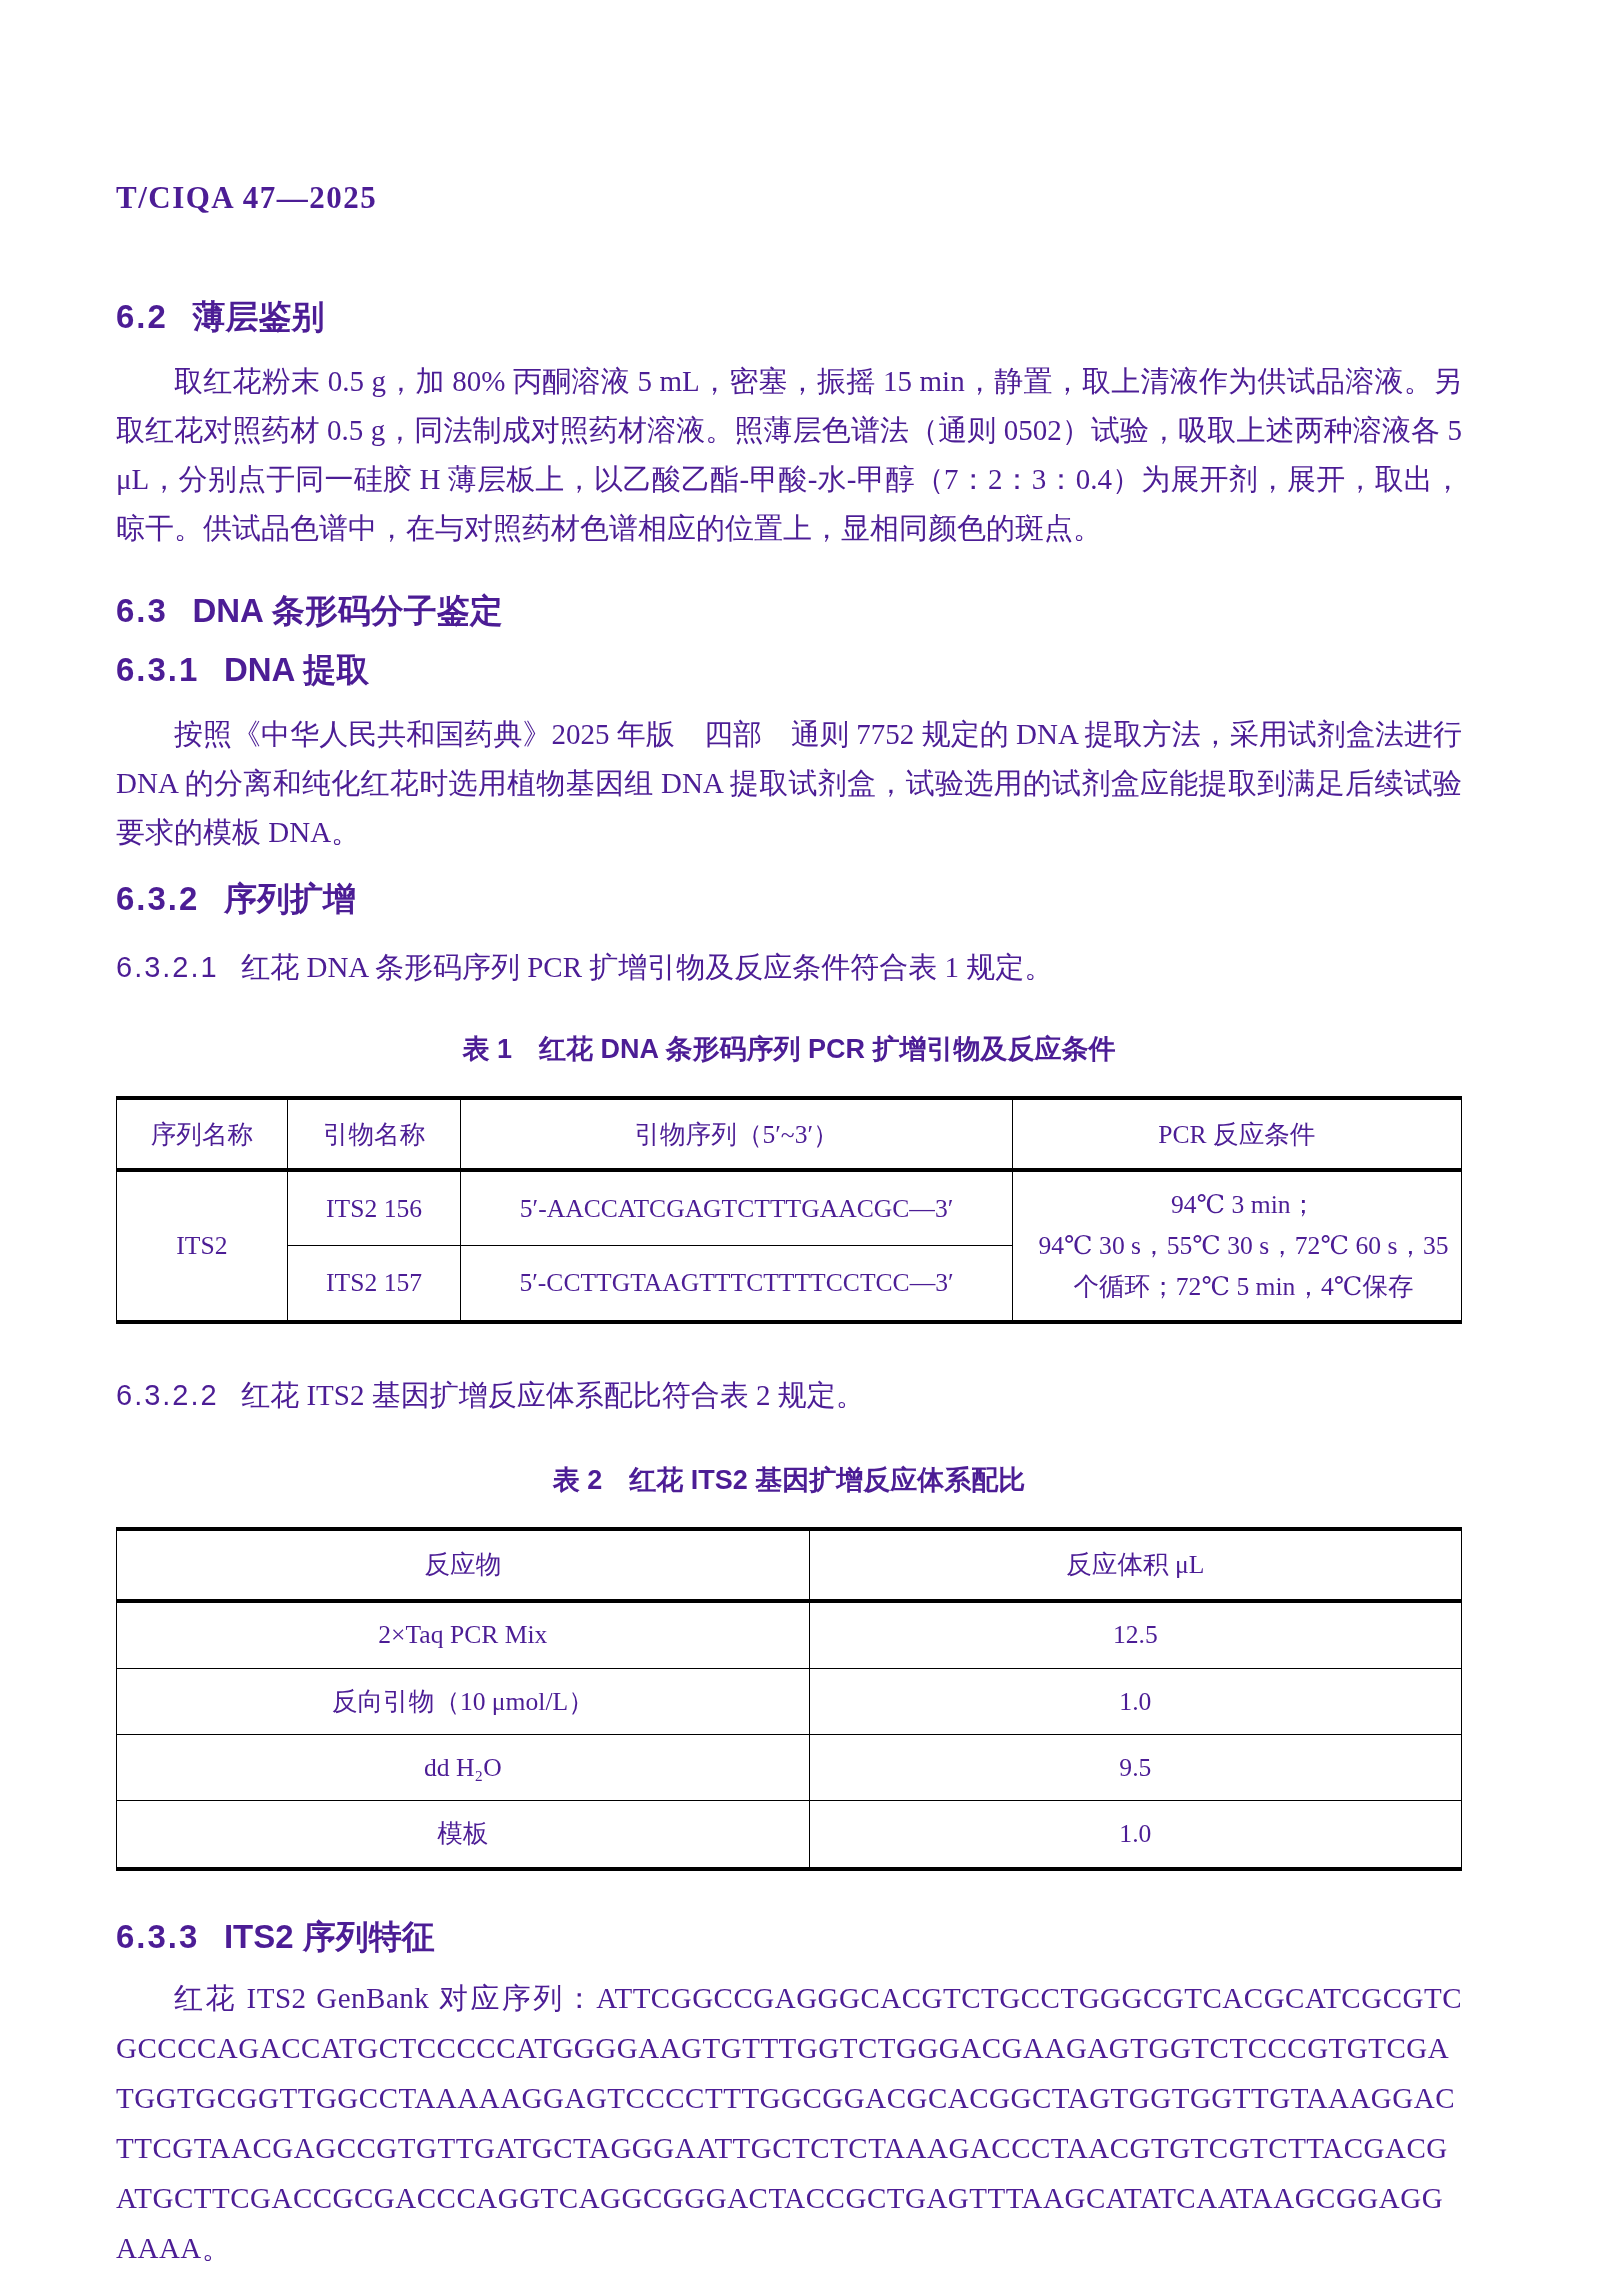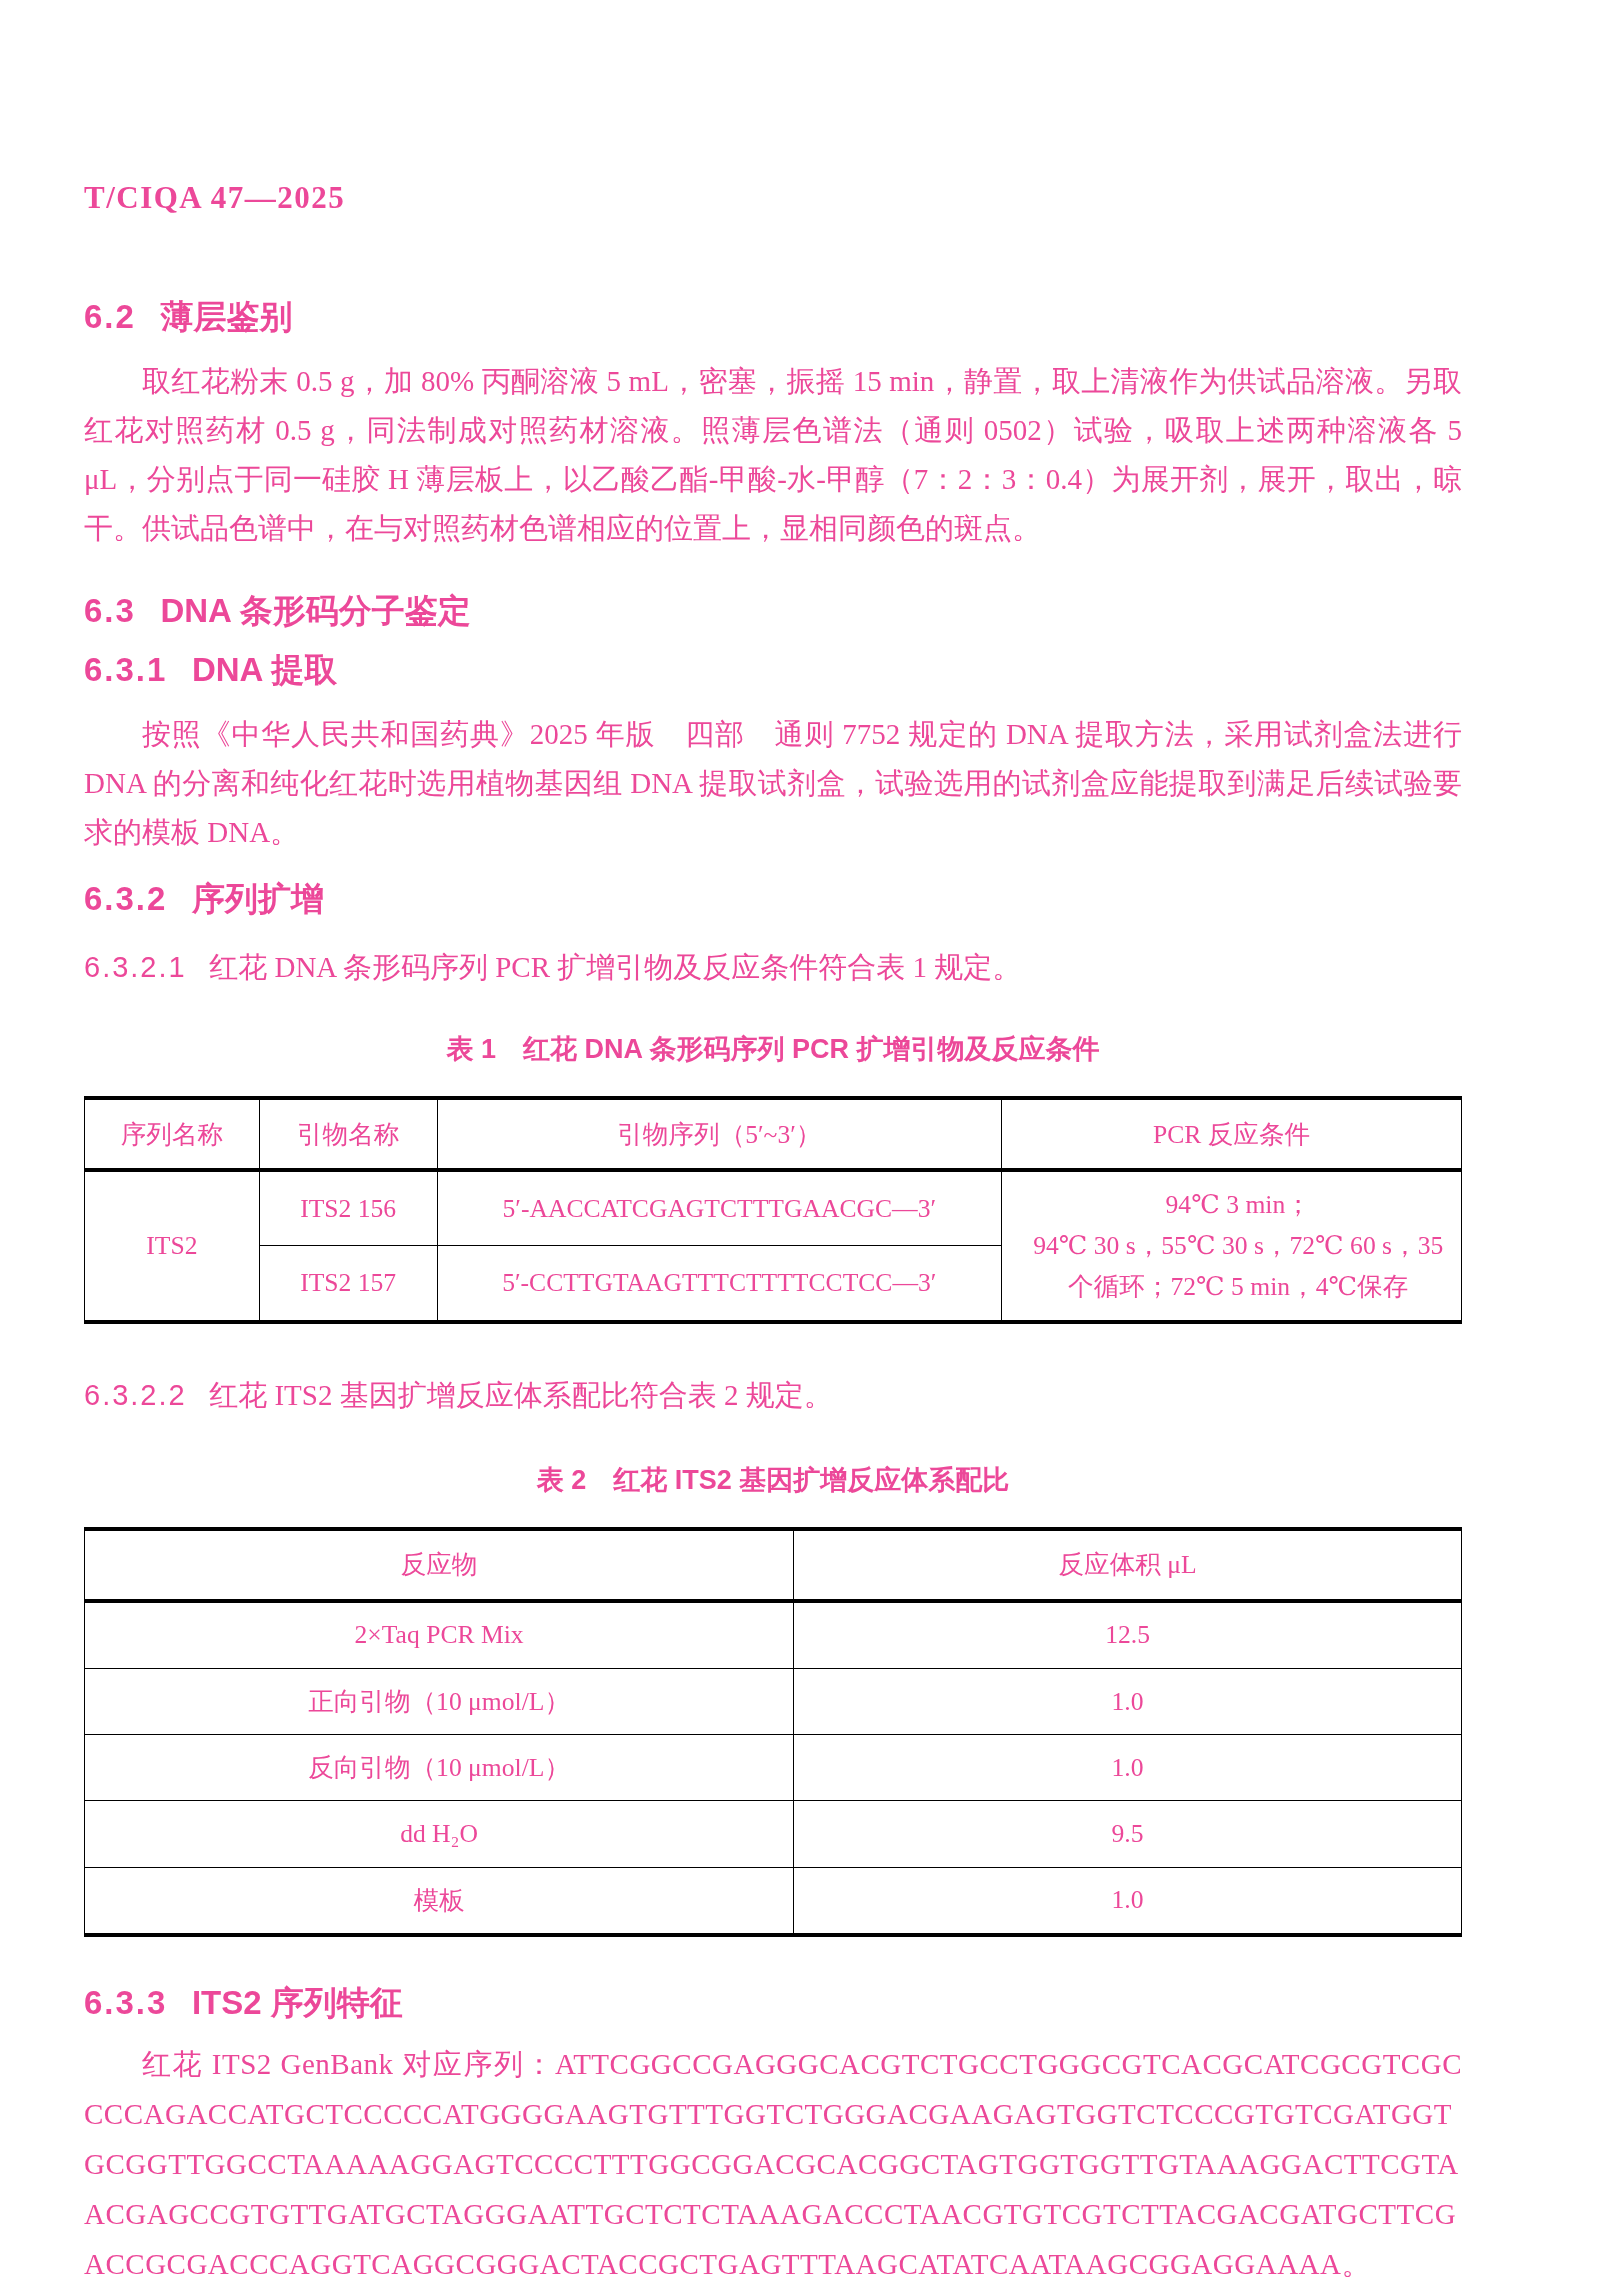--- a/index.html
+++ b/index.html
@@ -1,23 +1,23 @@
 <!DOCTYPE html>
 <html style="font-size:8.2px"><head>
 <meta charset="utf-8">
 <style>
   html,body{margin:0;padding:0;background:#e8e8e8;}
   .page{
     position:relative;
     width:1623px;height:2295px;
     margin:0 auto;
     background:#ffffff;
-    color:#ec4899;
+    color:#4c1d95;
     box-sizing:border-box;
-    padding:180px 161px 0 84px;
+    padding:180px 161px 0 116px;
     font-family:"Liberation Serif","DejaVu Serif",serif;
     font-size:29px;
     overflow:hidden;
   }
   .doc-code{
     font-family:"Liberation Serif","DejaVu Serif",serif;
     font-weight:bold;
     font-size:31px;
     letter-spacing:1.5px;
   }
@@ -170,24 +170,20 @@
     <tbody>
       <tr class="t-head">
         <td>反应物</td>
         <td>反应体积 μL</td>
       </tr>
       <tr class="t-data">
         <td>2×Taq PCR Mix</td>
         <td>12.5</td>
       </tr>
       <tr class="t-data">
-        <td>正向引物（10 μmol/L）</td>
-        <td>1.0</td>
-      </tr>
-      <tr class="t-data">
         <td>反向引物（10 μmol/L）</td>
         <td>1.0</td>
       </tr>
       <tr class="t-data">
         <td>dd H₂O</td>
         <td>9.5</td>
       </tr>
       <tr class="t-data">
         <td>模板</td>
         <td>1.0</td>

